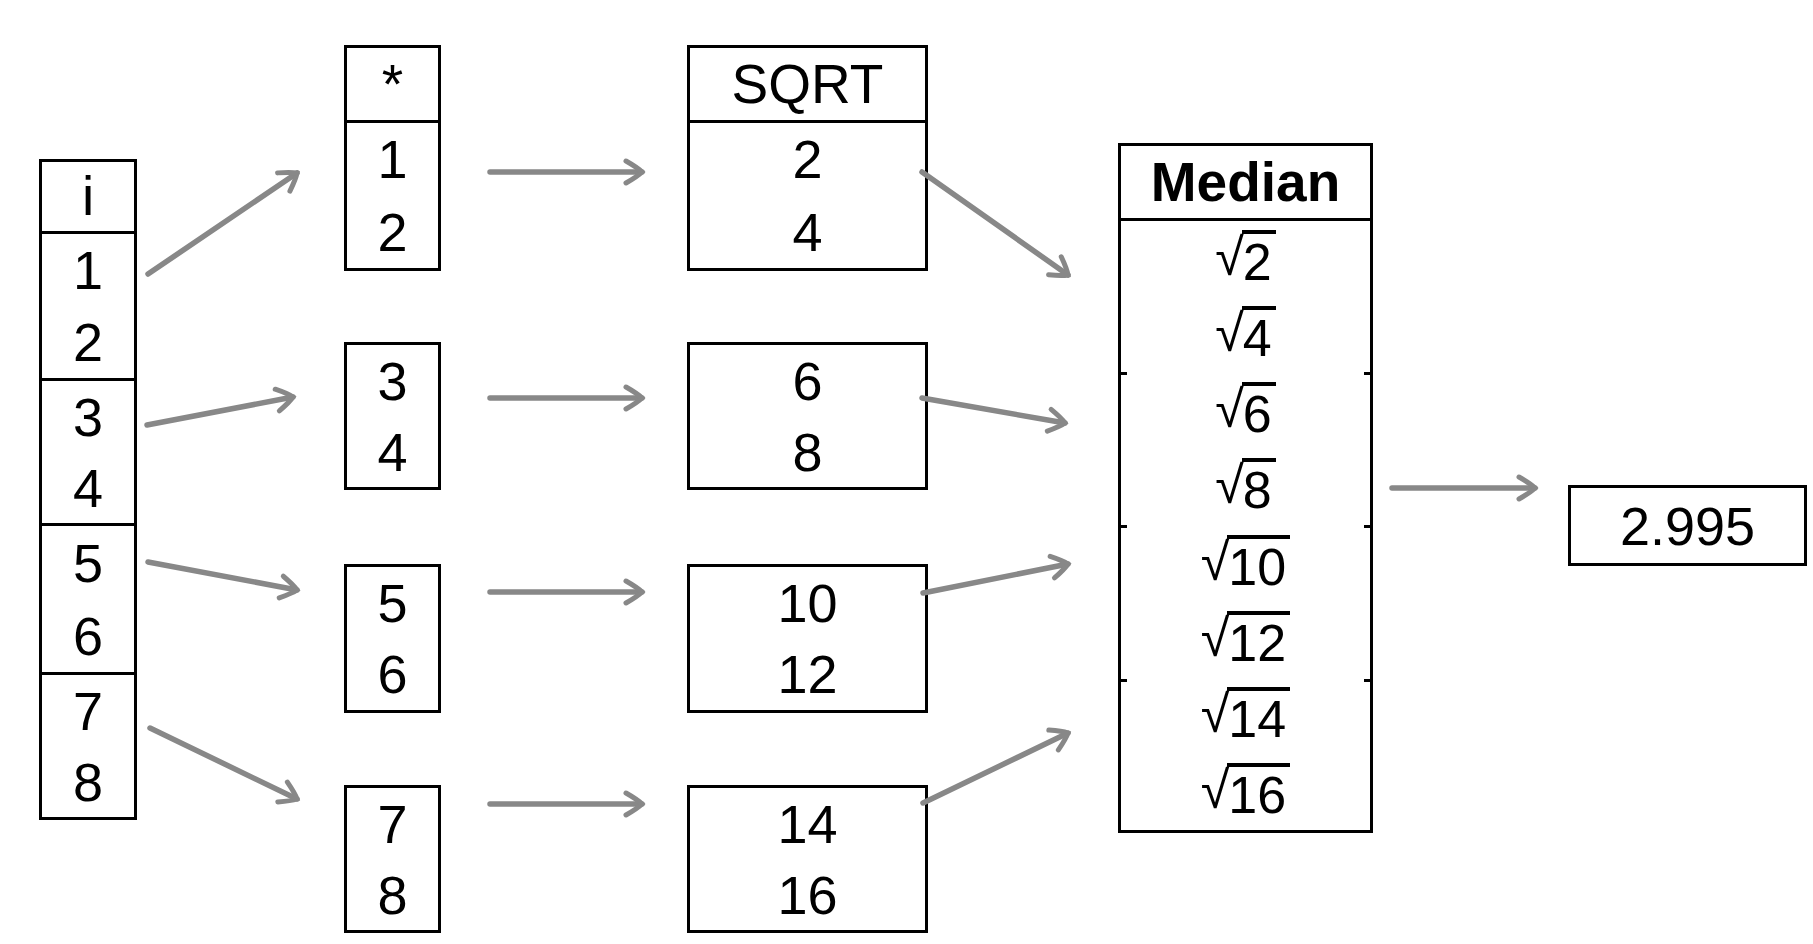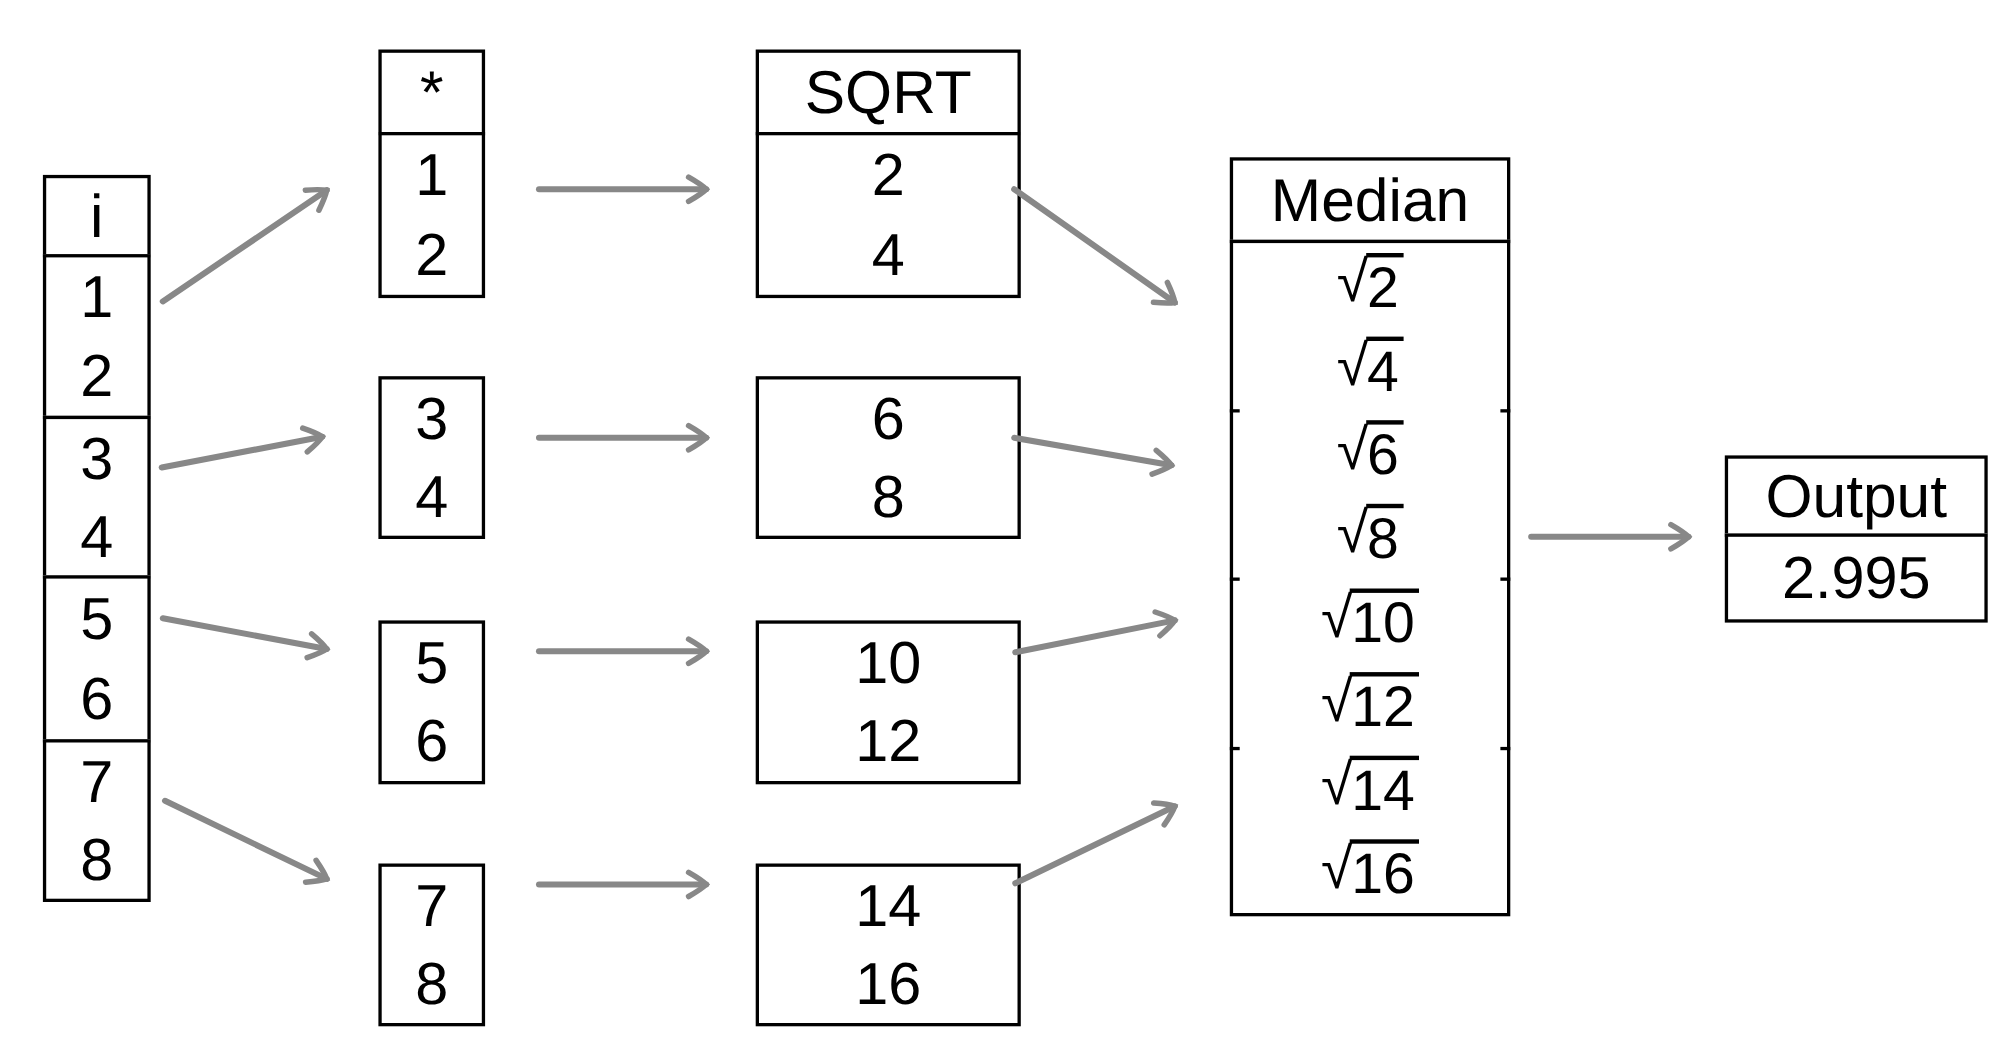--- a/index.html
+++ b/index.html
@@ -27,21 +27,21 @@
   .c-mul{left:344px;width:97px;}
   .r1h{top:45px;height:78px;}
   .r1b{top:120px;height:151px;}
   .r2{top:342px;height:148px;}
   .r3{top:564px;height:149px;}
   .r4{top:785px;height:148px;}
   
   .c-sq{left:687px;width:241px;}
   
   .c-med{left:1118px;width:255px;}
-  .med-h{top:143px;height:78px;}
+  .med-h{top:143px;height:78px;font-weight:bold;}
   .med-b{top:218px;height:615px;}
   .tick{position:absolute;width:9px;height:3px;background:#000;}
   .tick.l{left:-3px;}
   .tick.r{right:-3px;}
   
   .c-out{left:1568px;width:239px;}
   .out-h{top:414px;height:74px;}
   .out-b{top:485px;height:81px;text-align:center;}
   
   .mrow{flex:1;display:flex;align-items:center;justify-content:center;}
@@ -161,21 +161,20 @@
         </span>
       </div>
     <div class="mrow">
         <span class="sqrt">
           <span class="sym">√</span>
           <span class="radicand">16</span>
         </span>
       </div>
   </div>
 
-  <div class="box c-out out-h hdr">Output</div>
   <div class="box c-out out-b num">2.995</div>
 
   <svg class="arrows" xmlns="http://www.w3.org/2000/svg">
     <defs>
       <marker id="ah" markerUnits="userSpaceOnUse" markerWidth="44" markerHeight="44" viewBox="-22 -22 44 44" refX="0" refY="0" orient="auto" overflow="visible">
         <path d="M -16,-11 C -9,-7 -3,-3 0,0 C -3,3 -9,7 -16,11" fill="none" stroke="#888888" stroke-width="5" stroke-linecap="round"></path>
       </marker>
     </defs>
     <line x1="148" y1="274" x2="297" y2="173" marker-end="url(#ah)" stroke="#888888"></line>
     <line x1="147" y1="425" x2="293" y2="397" marker-end="url(#ah)" stroke="#888888"></line>

